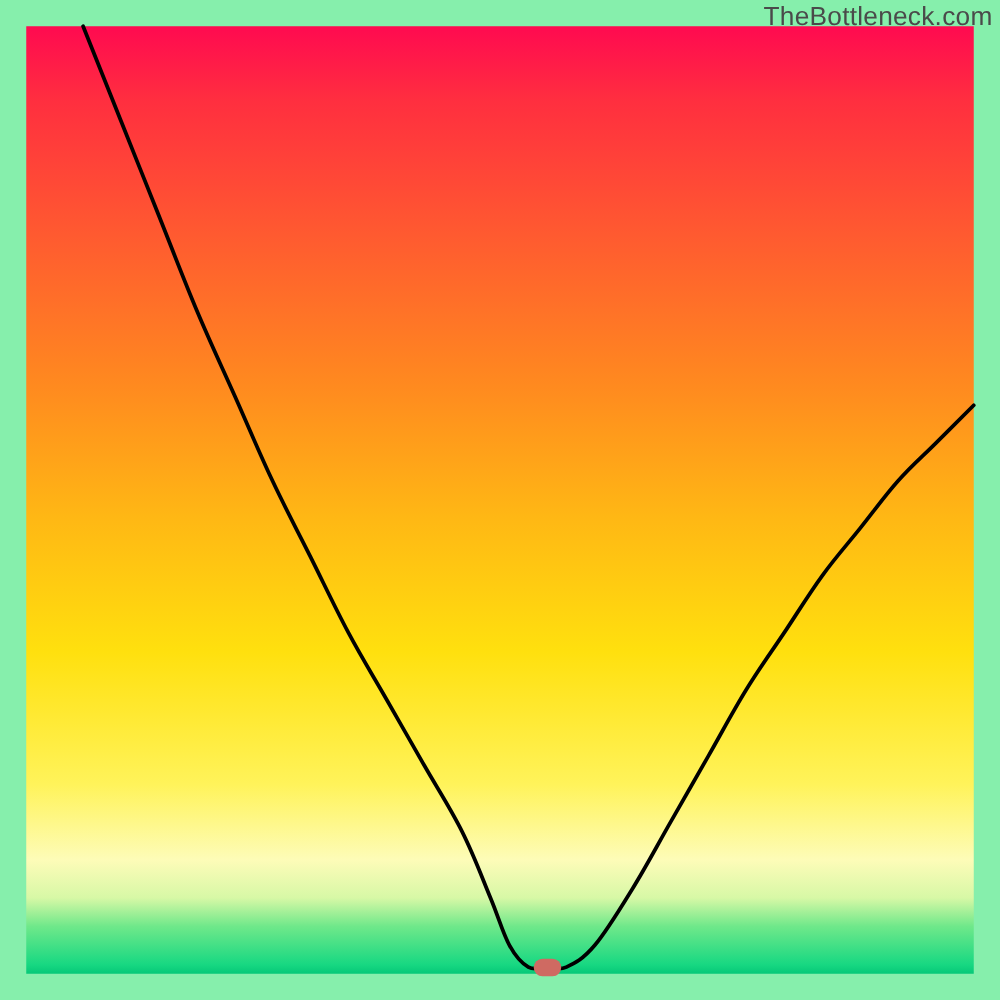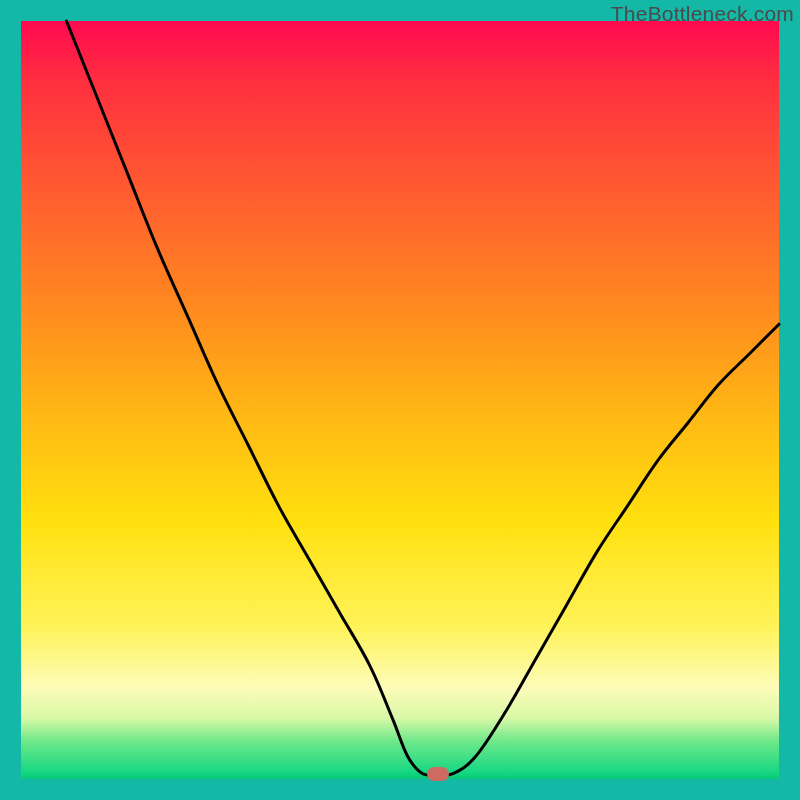--- a/index.html
+++ b/index.html
@@ -10,21 +10,21 @@
     background: #000;
     overflow: hidden;
     font-family: Arial, Helvetica, sans-serif;
   }
   .frame {
     position: absolute;
     left: 0;
     top: 0;
     width: 800px;
     height: 800px;
-    background: #14b8a6;
+    background: #86efac;
   }
   .plot-area {
     position: absolute;
     left: 21px;
     top: 21px;
     width: 758px;
     height: 758px;
     
     background: linear-gradient(
       to bottom,

